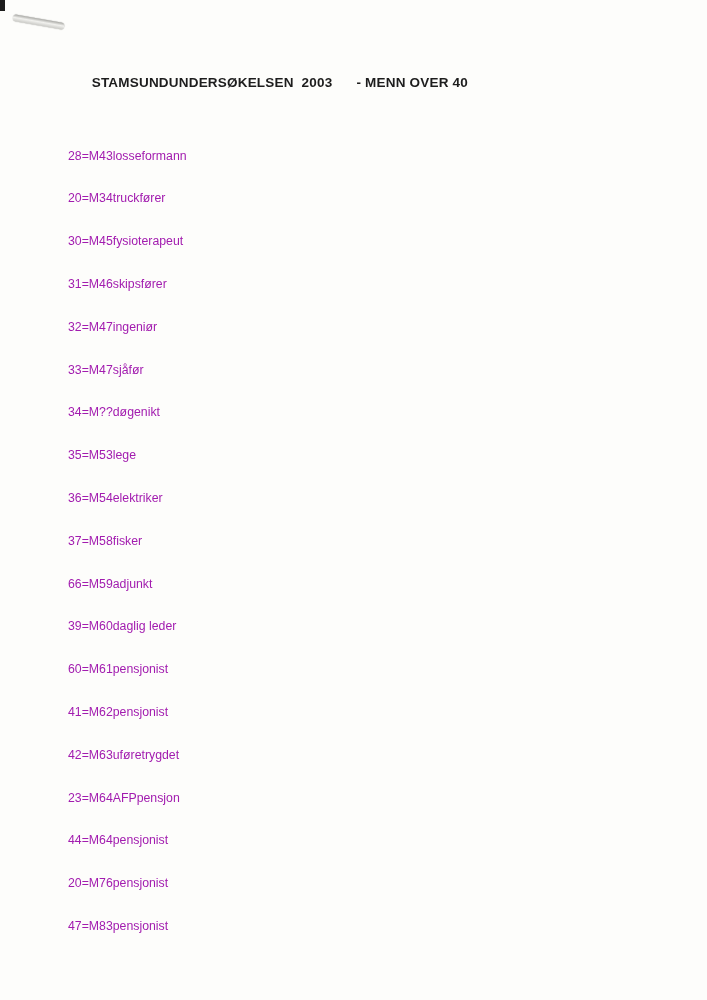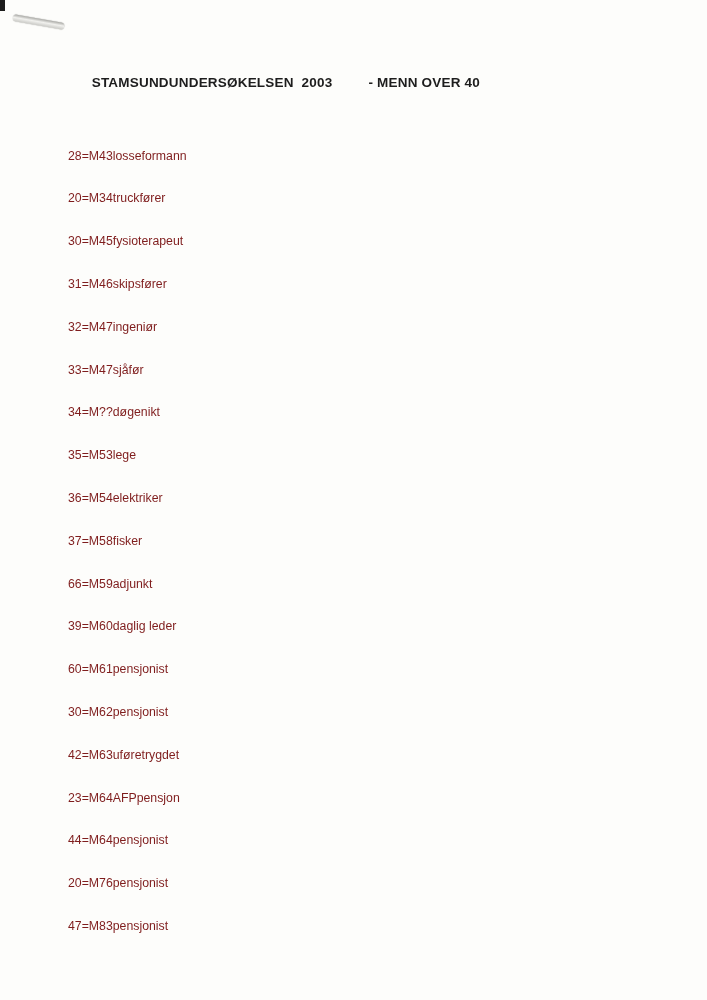--- a/index.html
+++ b/index.html
@@ -32,32 +32,32 @@
     left: 68px; top: 60px;
     width: 610px;
   }
   .doc-title {
     font-size: 13.5px;
     font-weight: bold;
     color: #1d1d1d;
     white-space: pre;
     letter-spacing: .2px;
   }
-  .doc-title .title-right { margin-left: 36px; }
+  .doc-title .title-right { margin-left: 24px; }
   .participants {
     margin-top: 15px;
     font-size: 12.6px;
     line-height: 14.3px;
     white-space: pre;
   }
   .q-line {
     font-size: 12.3px;
     line-height: 14.2px;
     white-space: pre;
-    color: #7f1d1d;
+    color: #a21caf;
   }
 </style>
 </head>
 <body>
 
 <div class="page">
   <div class="corner-mark"></div>
   <div class="streak"></div>
 
   <div class="content">
@@ -73,21 +73,21 @@
       <div class="q-line">31=M46skipsfører</div>
       <div class="q-line">32=M47ingeniør</div>
       <div class="q-line">33=M47sjåfør</div>
       <div class="q-line">34=M??døgenikt</div>
       <div class="q-line">35=M53lege</div>
       <div class="q-line">36=M54elektriker</div>
       <div class="q-line">37=M58fisker</div>
       <div class="q-line">66=M59adjunkt</div>
       <div class="q-line">39=M60daglig leder</div>
       <div class="q-line">60=M61pensjonist</div>
-      <div class="q-line">30=M62pensjonist</div>
+      <div class="q-line">41=M62pensjonist</div>
       <div class="q-line">42=M63uføretrygdet</div>
       <div class="q-line">23=M64AFPpensjon</div>
       <div class="q-line">44=M64pensjonist</div>
       <div class="q-line">20=M76pensjonist</div>
       <div class="q-line">47=M83pensjonist</div>
     </div>
 
   </div>
 </div>
 

